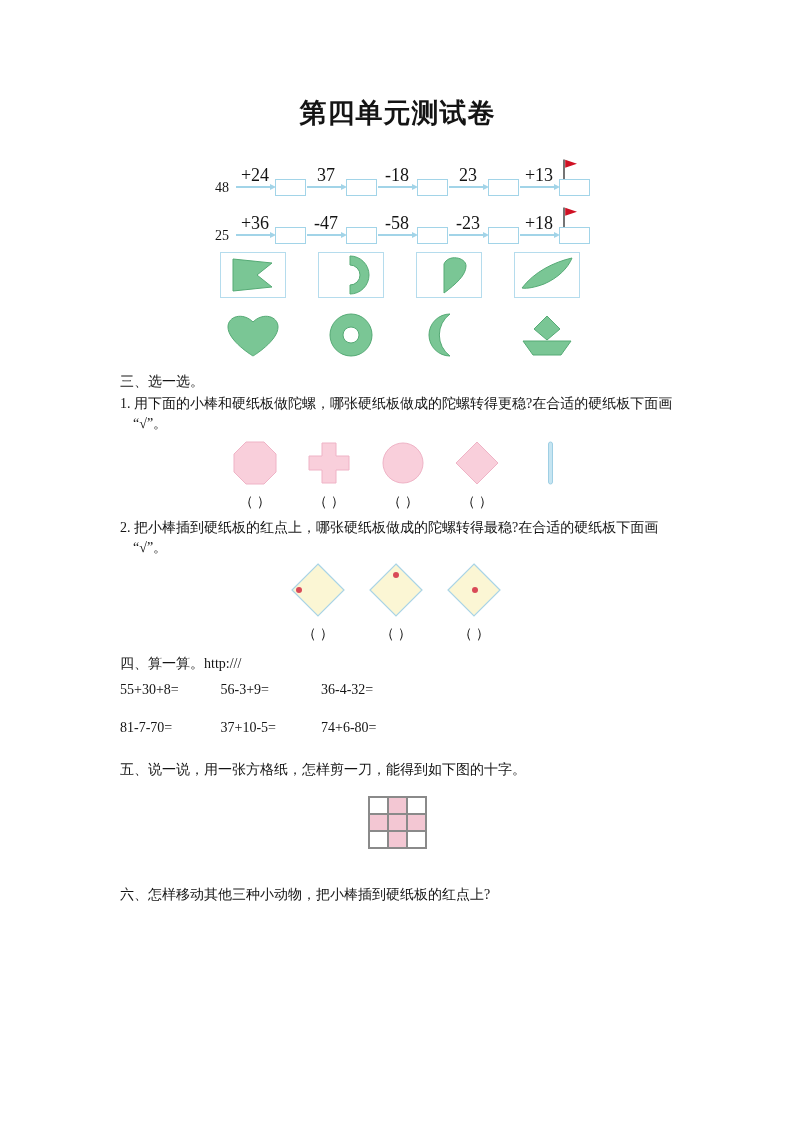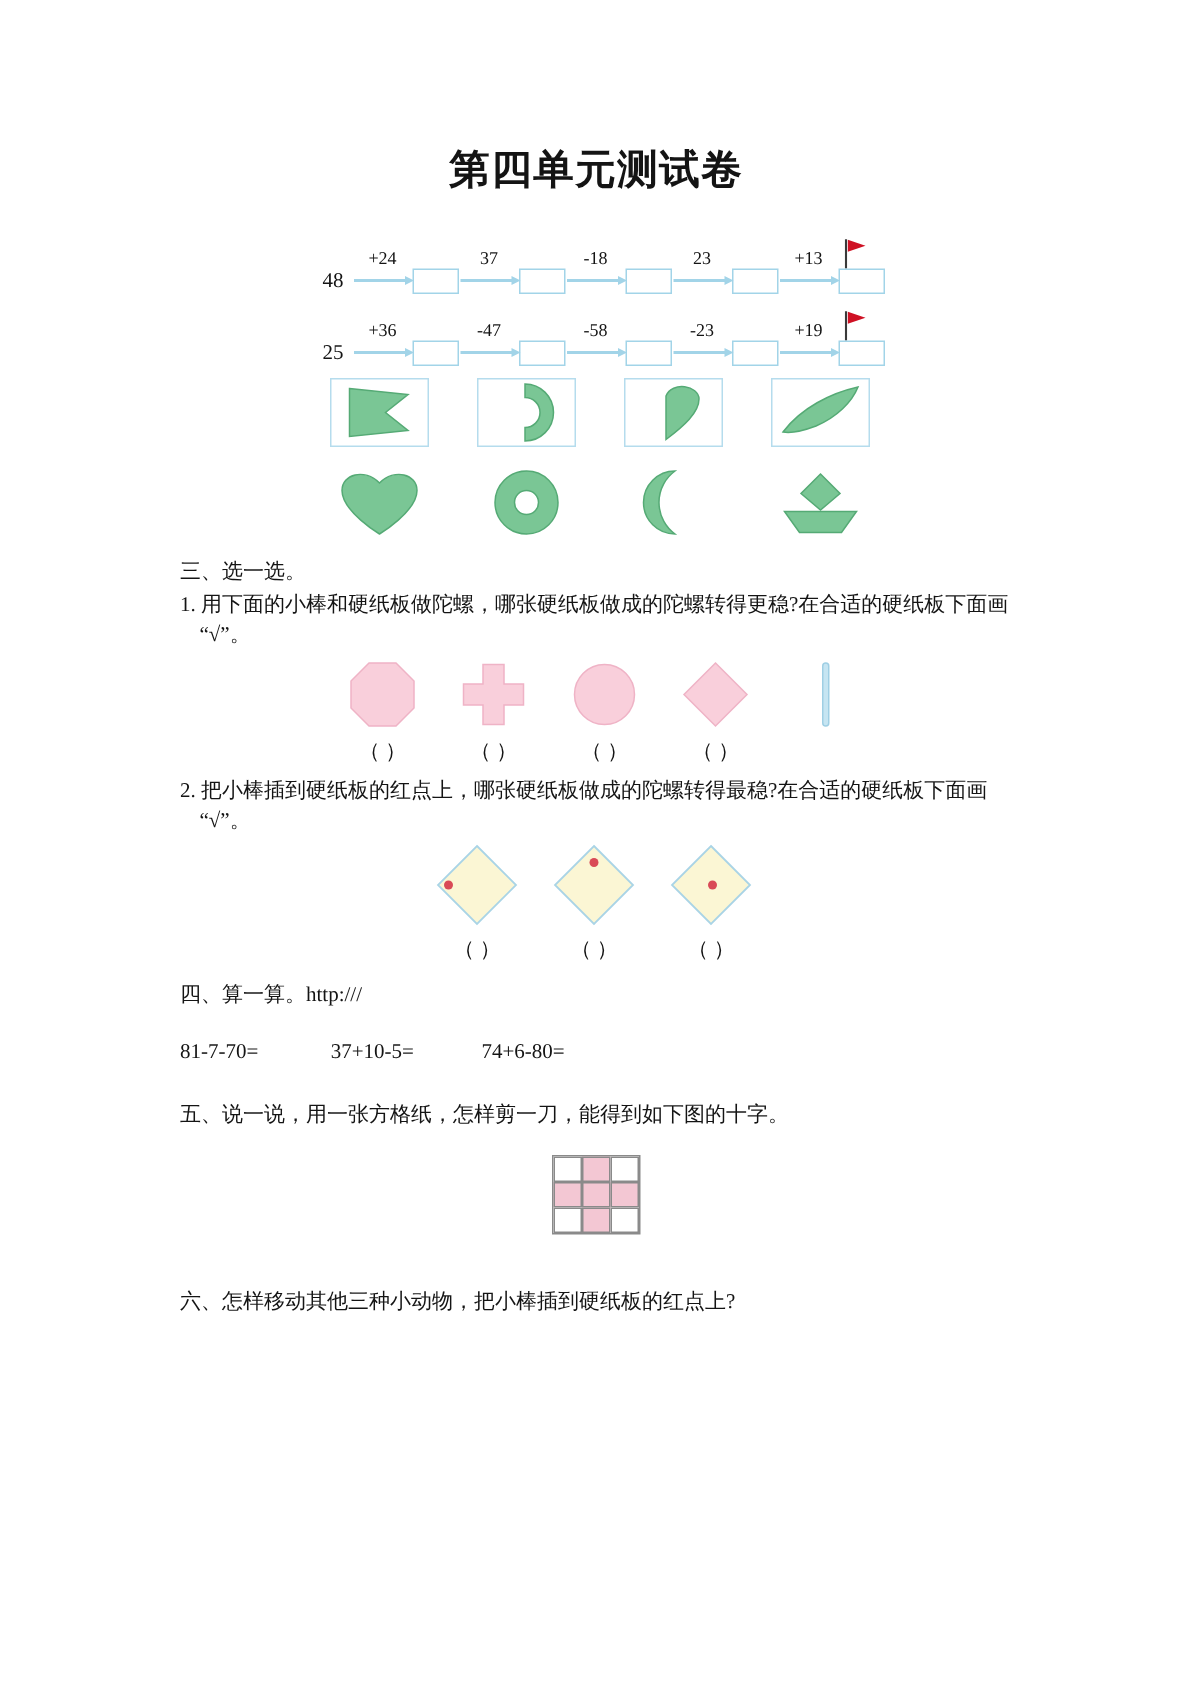--- a/index.html
+++ b/index.html
@@ -8,21 +8,21 @@
   .page{width:793px;height:1122px;background:#fff;padding:96px 118px 0 120px;position:relative;overflow:hidden}
   .title{text-align:center;font-size:27px;line-height:34px;font-weight:bold;
          font-family:"Liberation Sans","DejaVu Sans",sans-serif;margin-bottom:26px;letter-spacing:1px}
   .txt{font-size:14px;line-height:20px}
   .indent{padding-left:13px}
 
   
   .chain{display:flex;align-items:flex-end;margin-left:95px;height:40px;margin-top:8px}
   .cstart{font-size:14px;line-height:17px;margin-right:6px}
   .seg{position:relative;width:40px;height:30px;display:inline-block;flex:0 0 auto}
-  .seg .op{position:absolute;top:-1px;left:50%;transform:translateX(-50%);font-size:12px;white-space:nowrap}
+  .seg .op{position:absolute;top:-1px;left:50%;transform:translateX(-50%);font-size:18px;white-space:nowrap}
   .seg .arr{position:absolute;left:1px;right:4px;bottom:8px;height:2px;background:#a2d4e8}
   .seg .arr::after{content:"";position:absolute;right:-5px;top:-2.5px;width:0;height:0;
                    border-left:6px solid #a2d4e8;border-top:3.5px solid transparent;border-bottom:3.5px solid transparent}
   .abox{width:31px;height:17px;border:1.3px solid #a2d4e8;background:#fff;display:inline-block;flex:0 0 auto}
   .flagcol{display:inline-flex;flex-direction:column;align-items:flex-start;flex:0 0 auto}
   .flagcol svg{margin-left:2px;margin-bottom:-1px}
 
   
   .srow{display:flex;gap:32px;margin-left:100px}
   .srow.boxes{margin-top:8px}
@@ -117,21 +117,21 @@
         <span class="op">-58</span>
         <span class="arr"></span>
       </span>
     <span class="abox"></span>
     <span class="seg">
         <span class="op">-23</span>
         <span class="arr"></span>
       </span>
     <span class="abox"></span>
     <span class="seg">
-        <span class="op">+19</span>
+        <span class="op">+18</span>
         <span class="arr"></span>
       </span>
     <span class="flagcol">
       <svg width="17" height="21" viewBox="0 0 17 21">
           <line x1="3" y1="0.5" x2="3" y2="21" stroke="#3a3a3a" stroke-width="1.4"></line>
           <polygon points="4.2,0.8 16,4.8 4.2,8.8" fill="#cf1124"></polygon>
         </svg>
       <span class="abox"></span>
     </span>
   </div>
@@ -247,20 +247,25 @@
     </span>
   </div>
 
   <div class="cells2 paren">
     <span class="cell2">（ ）</span>
     <span class="cell2">（ ）</span>
     <span class="cell2">（ ）</span>
   </div>
 
   <p class="txt mt10">四、算一算。http:///</p>
+  <p class="eq-line mt6">
+    <span class="eq">55+30+8=</span>
+    <span class="eq">56-3+9=</span>
+    <span class="eq">36-4-32=</span>
+  </p>
   <p class="eq-line mt18">
     <span class="eq">81-7-70=</span>
     <span class="eq">37+10-5=</span>
     <span class="eq">74+6-80=</span>
   </p>
 
   <p class="txt mt22">五、说一说，用一张方格纸，怎样剪一刀，能得到如下图的十字。</p>
   <div class="grid-wrap">
     <div class="gcell"></div>
     <div class="gcell pink"></div>

